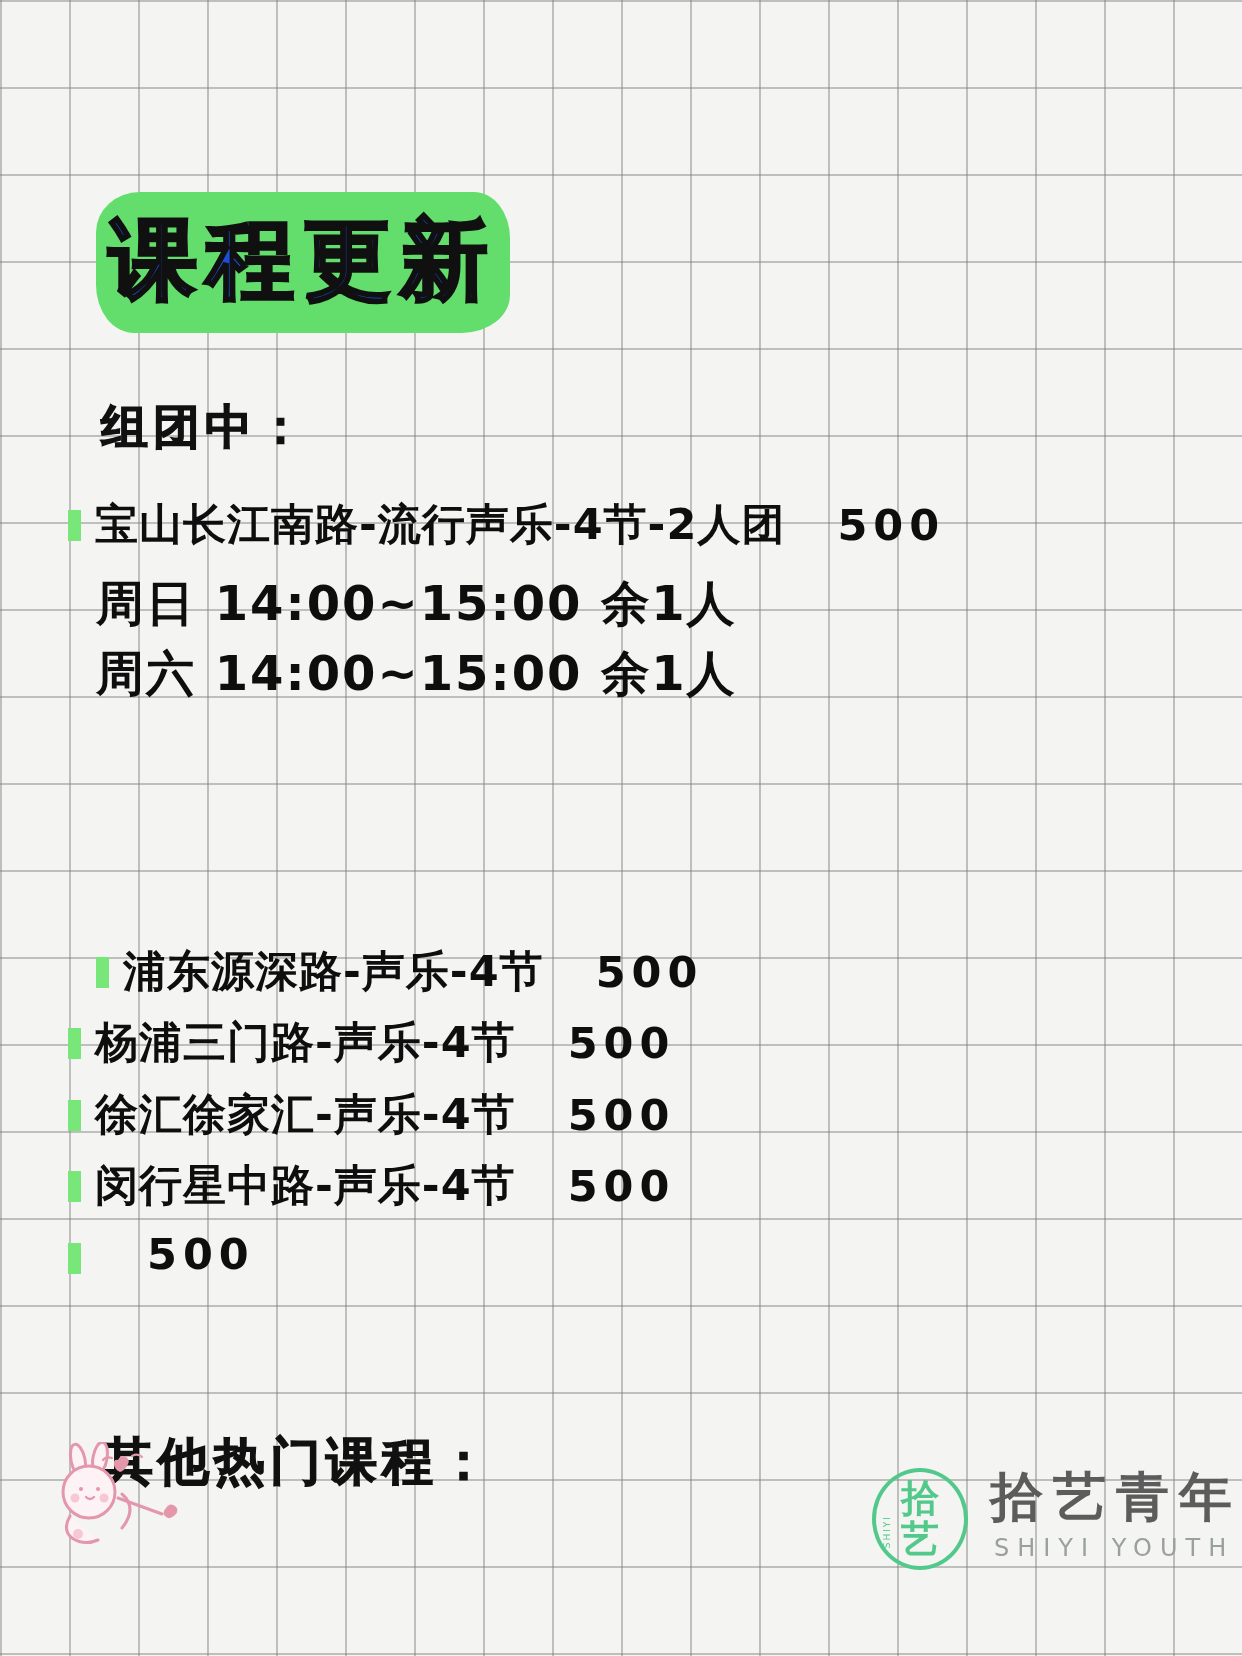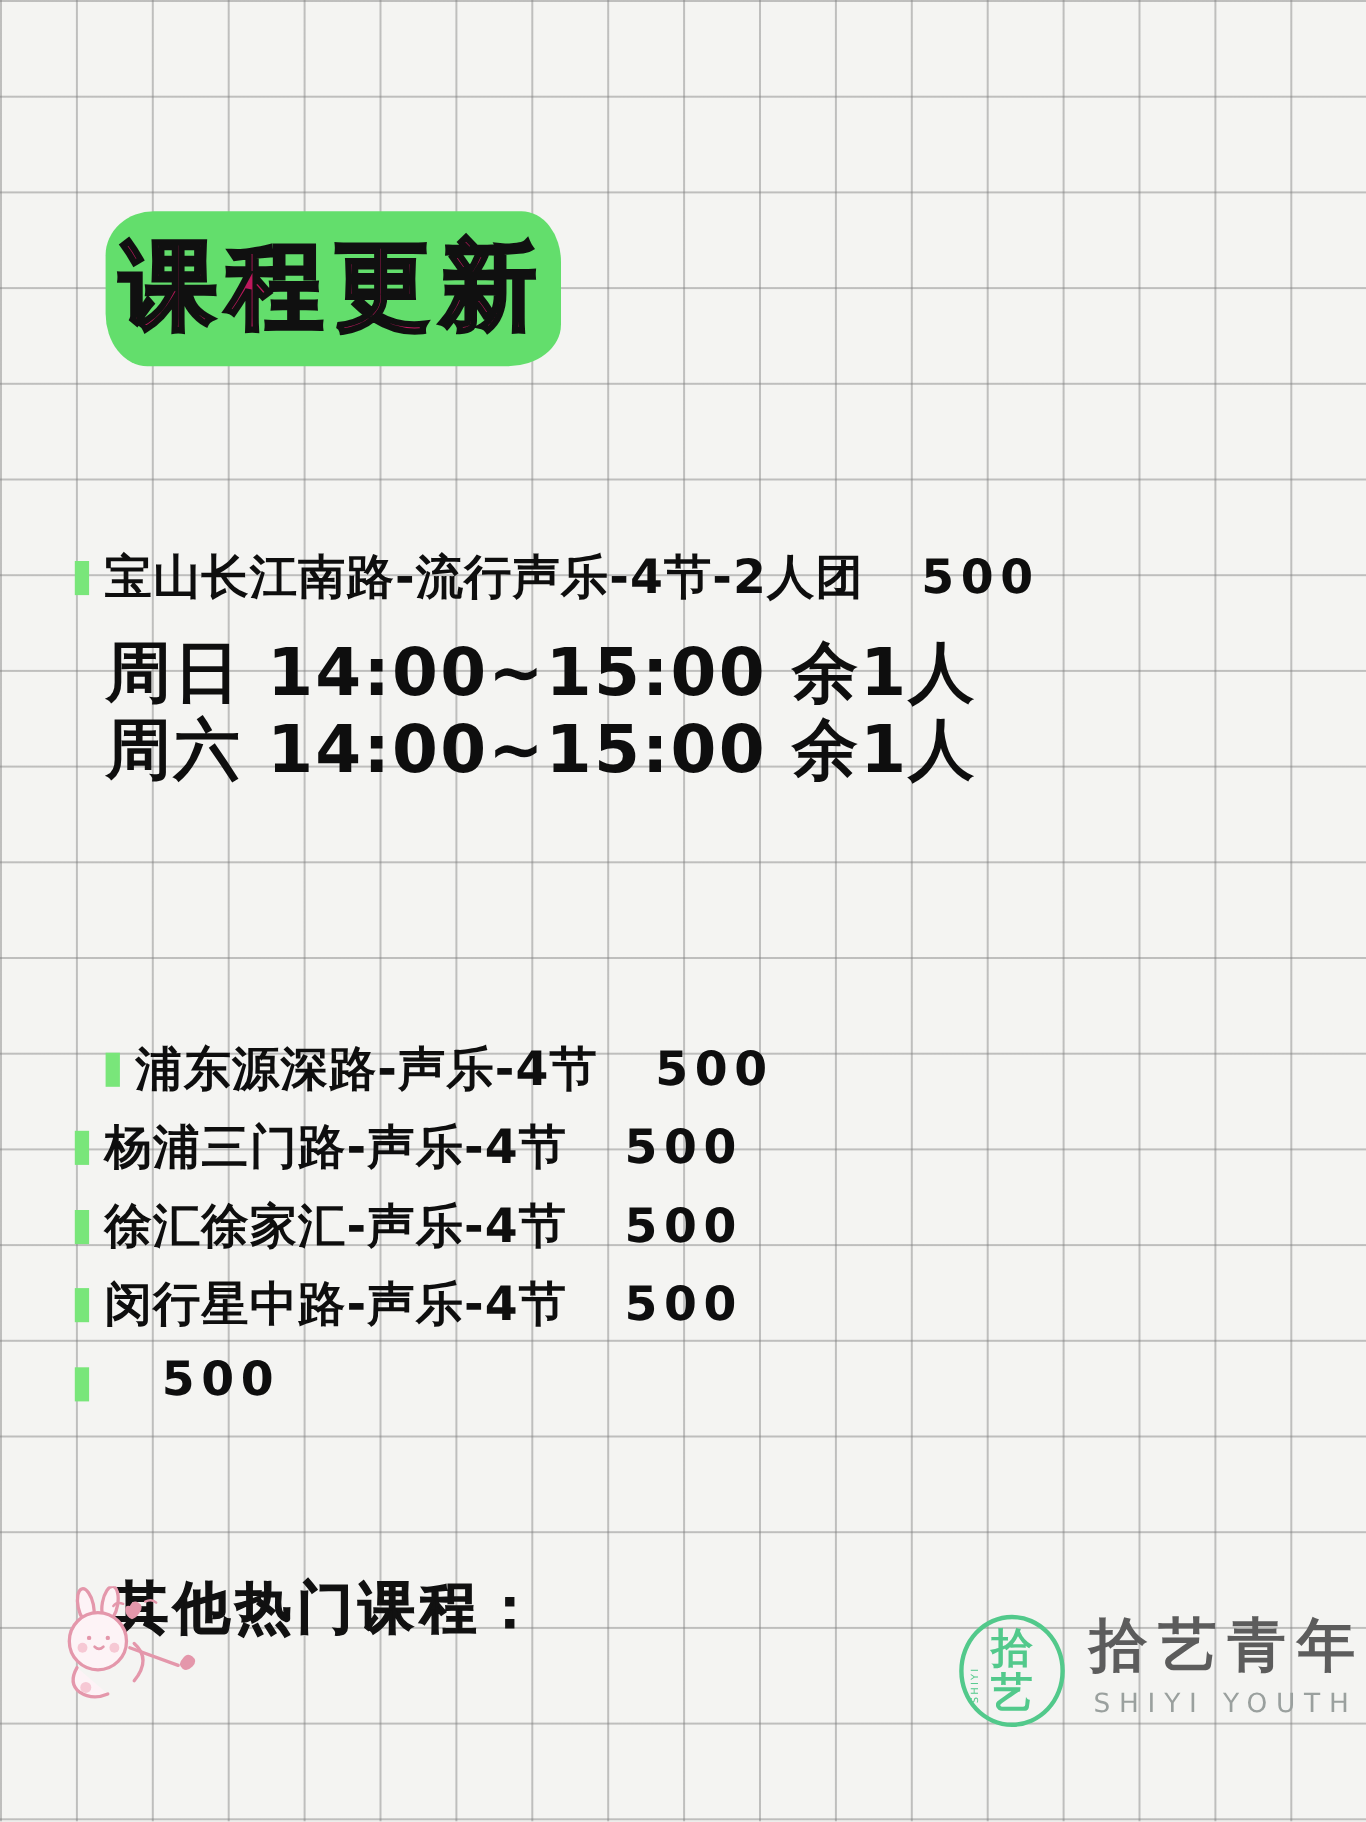--- a/index.html
+++ b/index.html
@@ -27,21 +27,21 @@
     left: 96px; top: 192px;
     width: 414px; height: 141px;
     background: #63de6c;
     border-radius: 44px 36px 48px 38px / 40px 46px 38px 48px;
     display: flex; align-items: center; justify-content: center;
   }
   .title-badge .title-text {
     font-size: 88px;
     font-weight: 900;
     letter-spacing: 9px;
-    color: #be185d;
+    color: #1d4ed8;
     -webkit-text-stroke: 3px #101010;
     white-space: nowrap;
     transform: translateY(-2px);
   }
 
   
   .hand-heading {
     position: absolute;
     font-size: 47px;
     font-weight: 900;
@@ -73,21 +73,21 @@
     align-self: flex-start;
     margin-top: 14px;
   }
   .course-name { white-space: nowrap; }
   .course-price { margin-left: 52px; letter-spacing: 6px; }
 
   #row-group-course { left: 68px; top: 496px; }
   .schedule-line {
     position: absolute;
     left: 96px;
-    font-size: 60px;
+    font-size: 48px;
     font-weight: 700;
     letter-spacing: 2px;
     color: #0e0e0e;
     white-space: nowrap;
   }
   #schedule-0 { top: 572px; }
   #schedule-1 { top: 642px; }
 
   #row-item-0 { left: 68px; top: 943px; margin-left: 28px; }
   #row-item-1 { left: 68px; top: 1014px; }
@@ -156,20 +156,21 @@
 </style>
 </head>
 <body>
 
 <div class="canvas">
 
   <div class="title-badge">
     <span class="title-text">课程更新</span>
   </div>
 
+  <div class="hand-heading" id="heading-grouping">组团中：</div>
 
   <div class="course-row" id="row-group-course">
     <span class="bullet"></span>
     <span class="course-name">宝山长江南路-流行声乐-4节-2人团</span>
     <span class="course-price">500</span>
   </div>
 
   <div class="schedule-line" id="schedule-0">周日 14:00~15:00 余1人</div>
   <div class="schedule-line" id="schedule-1">周六 14:00~15:00 余1人</div>
 

